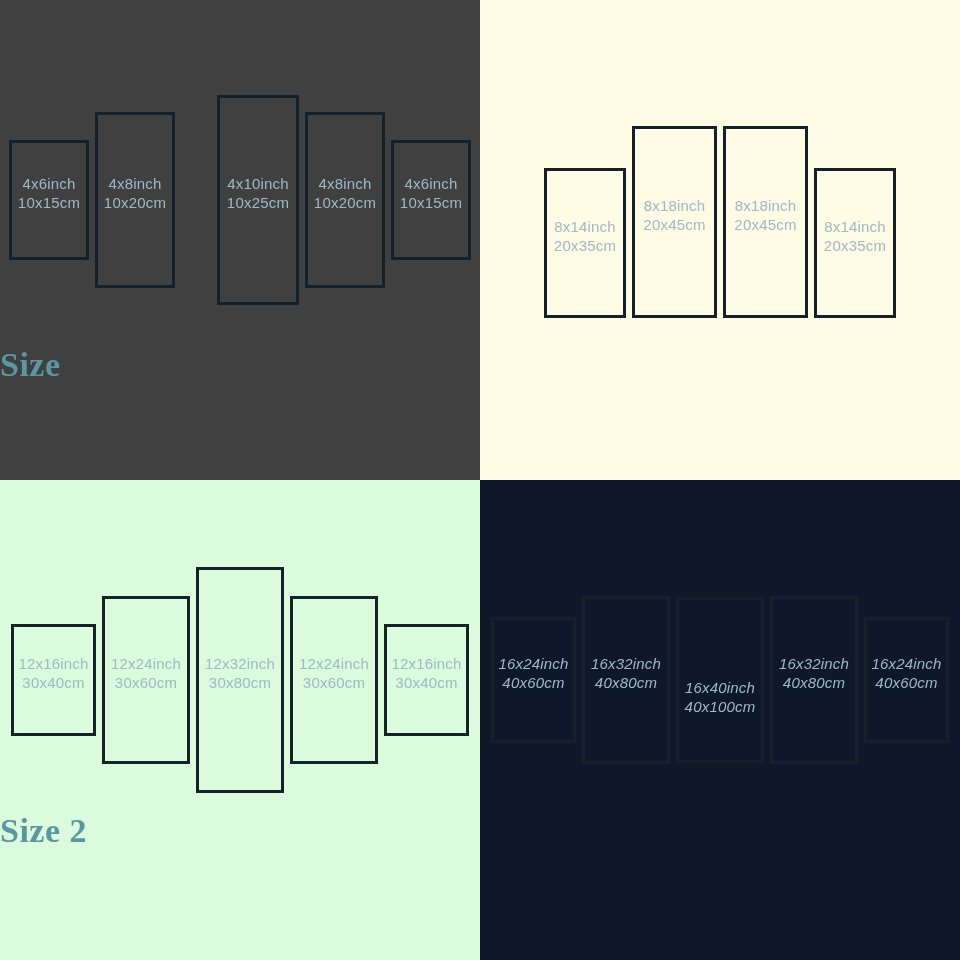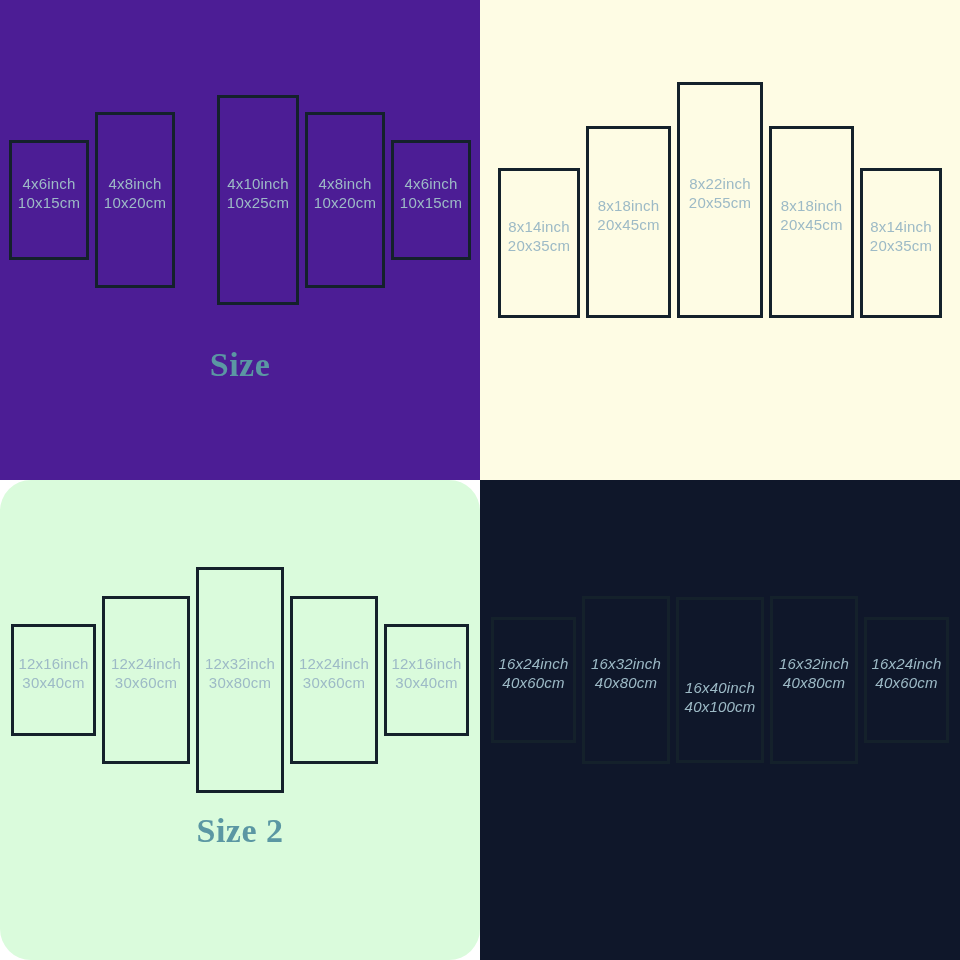--- a/index.html
+++ b/index.html
@@ -72,34 +72,34 @@
     display: block;
   }
   .panel-label .line-cm {
     display: block;
   }
 
   .size-title {
     position: absolute;
     left: 0;
     right: 0;
-    text-align: center;
+    text-align: left;
     font-family: "Liberation Serif", serif;
     font-weight: bold;
     font-size: 34px;
     color: #5b97a3;
     letter-spacing: 0.5px;
   }
 </style>
 </head>
 <body>
 
 <div class="chart">
   <div class="quadrants" id="quadrant-grid">
-      <div class="quadrant" style="background: #4c1d95;">
+      <div class="quadrant" style="background: #404040;">
         <div class="panel-row" style="top: 95px; height: 210px;">
           <div class="panel" style="width: 80px; height: 120px;">
             <div class="panel-label" style="margin-top: 32px;">
               <span class="line-in">4x6inch</span>
               <span class="line-cm">10x15cm</span>
             </div>
           </div>
           <div class="panel" style="width: 80px; height: 176px;">
             <div class="panel-label" style="margin-top: 60px;">
               <span class="line-in">4x8inch</span>
@@ -134,41 +134,35 @@
               <span class="line-in">8x14inch</span>
               <span class="line-cm">20x35cm</span>
             </div>
           </div>
           <div class="panel" style="width: 85px; height: 192px;">
             <div class="panel-label" style="margin-top: 68px;">
               <span class="line-in">8x18inch</span>
               <span class="line-cm">20x45cm</span>
             </div>
           </div>
-          <div class="panel" style="width: 86px; height: 236px;">
-            <div class="panel-label" style="margin-top: 90px;">
-              <span class="line-in">8x22inch</span>
-              <span class="line-cm">20x55cm</span>
-            </div>
-          </div>
           <div class="panel" style="width: 85px; height: 192px;">
             <div class="panel-label" style="margin-top: 68px;">
               <span class="line-in">8x18inch</span>
               <span class="line-cm">20x45cm</span>
             </div>
           </div>
           <div class="panel" style="width: 82px; height: 150px;">
             <div class="panel-label" style="margin-top: 47px;">
               <span class="line-in">8x14inch</span>
               <span class="line-cm">20x35cm</span>
             </div>
           </div>
         </div>
       </div>
-      <div class="quadrant" style="background: rgb(218, 251, 220); border-radius: 31px;">
+      <div class="quadrant" style="background: rgb(218, 251, 220);">
         <div class="panel-row" style="top: 87px; height: 226px;">
           <div class="panel" style="width: 85px; height: 112px;">
             <div class="panel-label" style="margin-top: 28px;">
               <span class="line-in">12x16inch</span>
               <span class="line-cm">30x40cm</span>
             </div>
           </div>
           <div class="panel" style="width: 88px; height: 168px;">
             <div class="panel-label" style="margin-top: 56px;">
               <span class="line-in">12x24inch</span>

